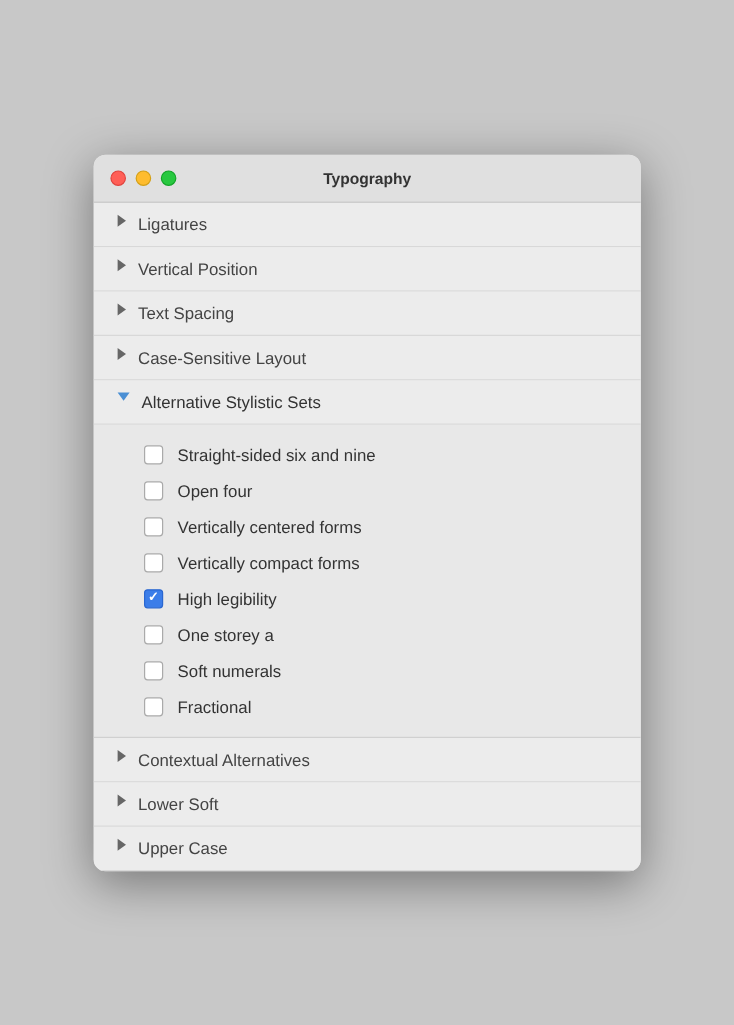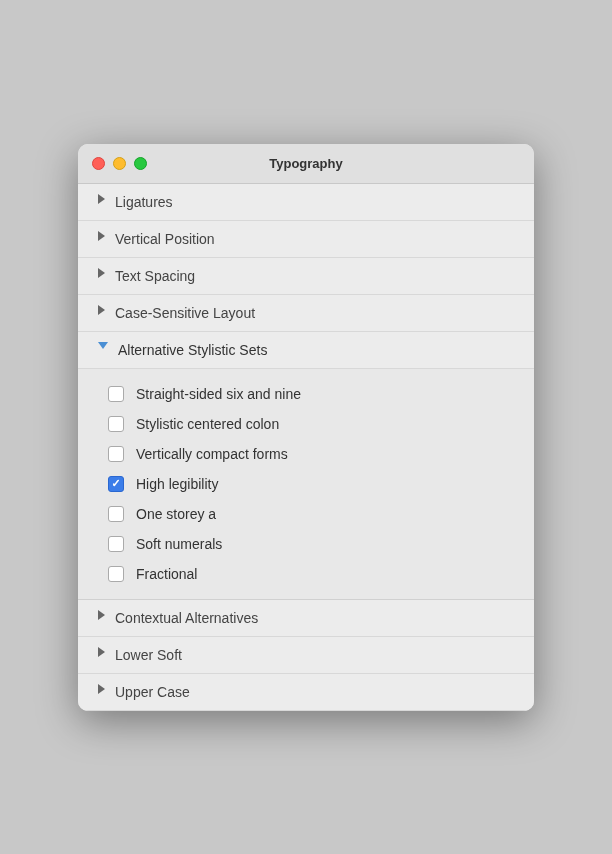--- a/index.html
+++ b/index.html
@@ -117,21 +117,21 @@
 
     .expanded-section {
       background: #e8e8e8;
       padding: 10px 0;
       border-bottom: 1px solid #d0d0d0;
     }
 
     .checkbox-row {
       display: flex;
       align-items: center;
-      padding: 7px 30px;
+      padding: 7px 42px;
     }
 
     .checkbox {
       width: 16px;
       height: 16px;
       border-radius: 3px;
       border: 1.5px solid #aaa;
       background: #fff;
       margin-right: 12px;
       flex-shrink: 0;
@@ -200,24 +200,28 @@
       <span class="section-label expanded">Alternative Stylistic Sets</span>
     </div>
 
     <div class="expanded-section">
 
       <div class="checkbox-row">
         <div class="checkbox"></div>
         <span class="checkbox-label">Straight-sided six and nine</span>
       </div>
 
-
-      <div class="checkbox-row">
-        <div class="checkbox"></div>
-        <span class="checkbox-label">Stylistic centered colon</span>
+      <div class="checkbox-row">
+        <div class="checkbox"></div>
+        <span class="checkbox-label">Open four</span>
+      </div>
+
+      <div class="checkbox-row">
+        <div class="checkbox"></div>
+        <span class="checkbox-label">Vertically centered forms</span>
       </div>
 
       <div class="checkbox-row">
         <div class="checkbox"></div>
         <span class="checkbox-label">Vertically compact forms</span>
       </div>
 
       <div class="checkbox-row">
         <div class="checkbox checked">
           <span class="checkmark">✓</span>

